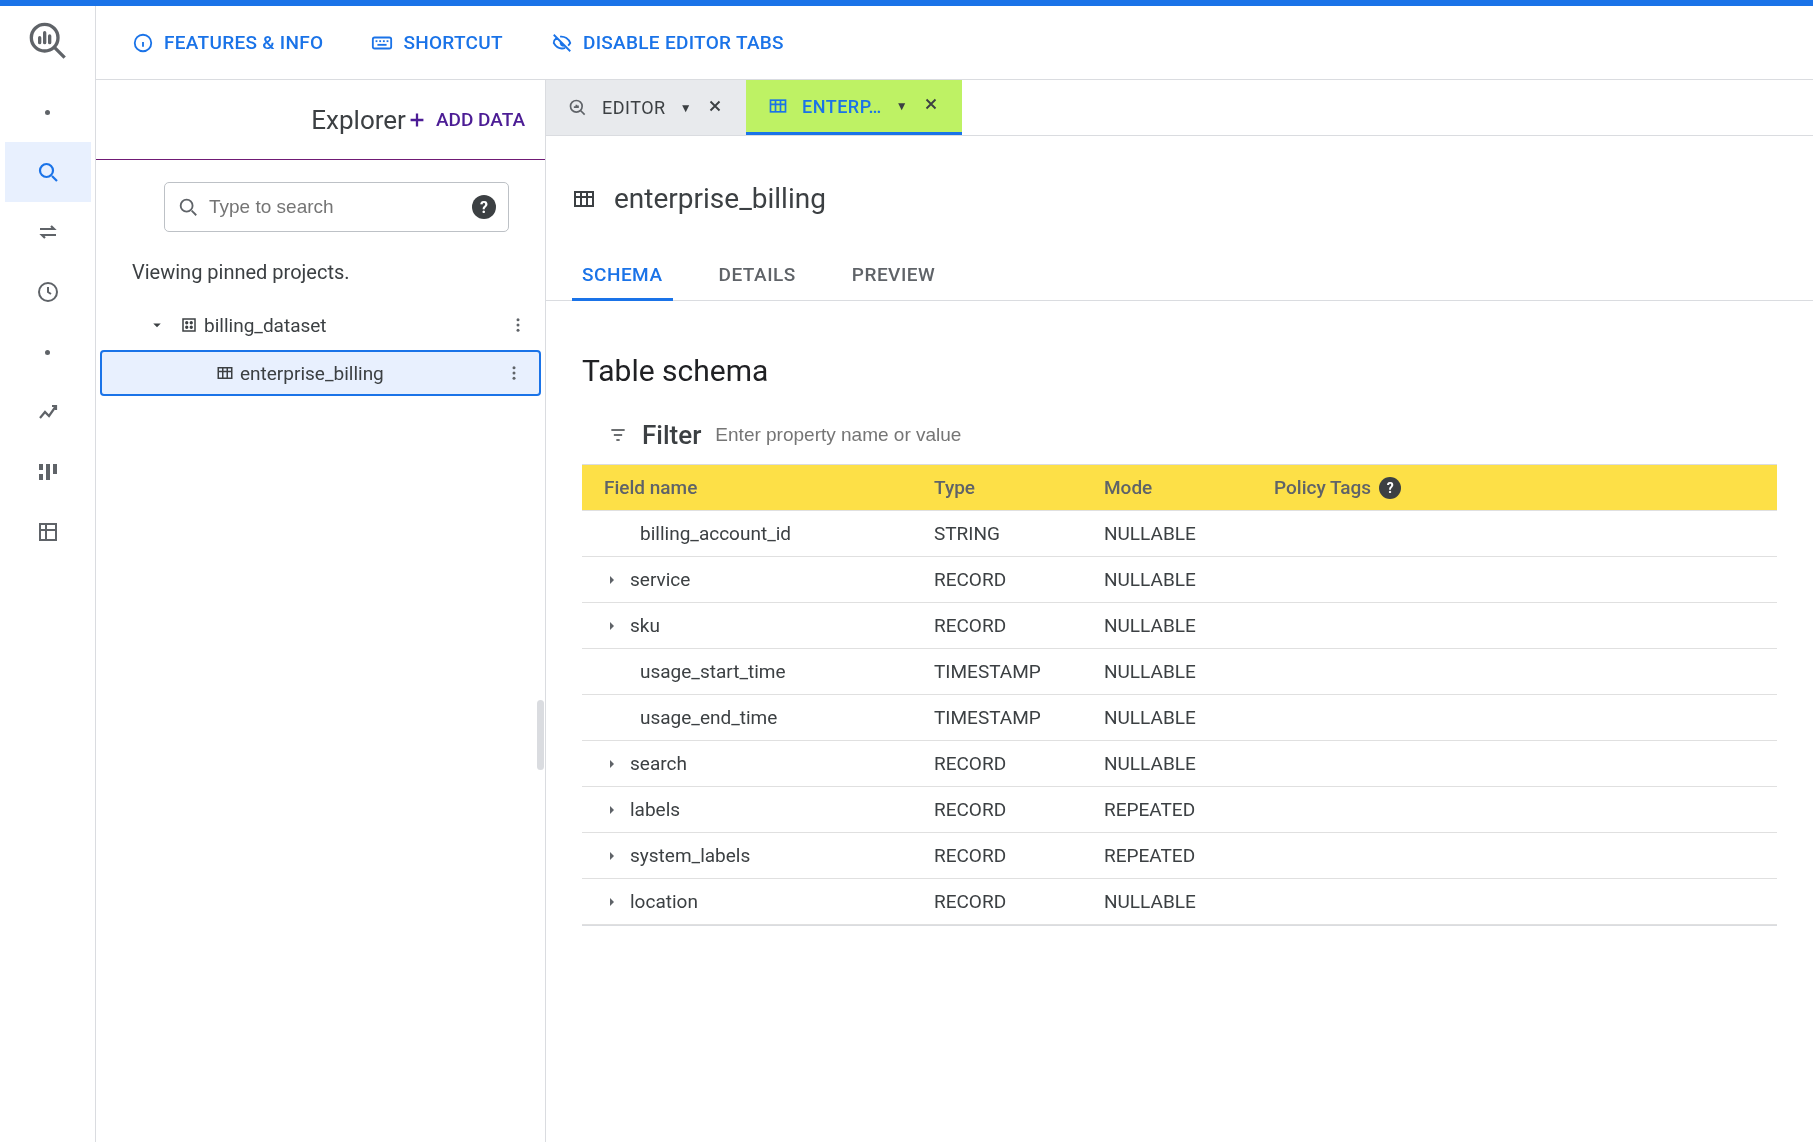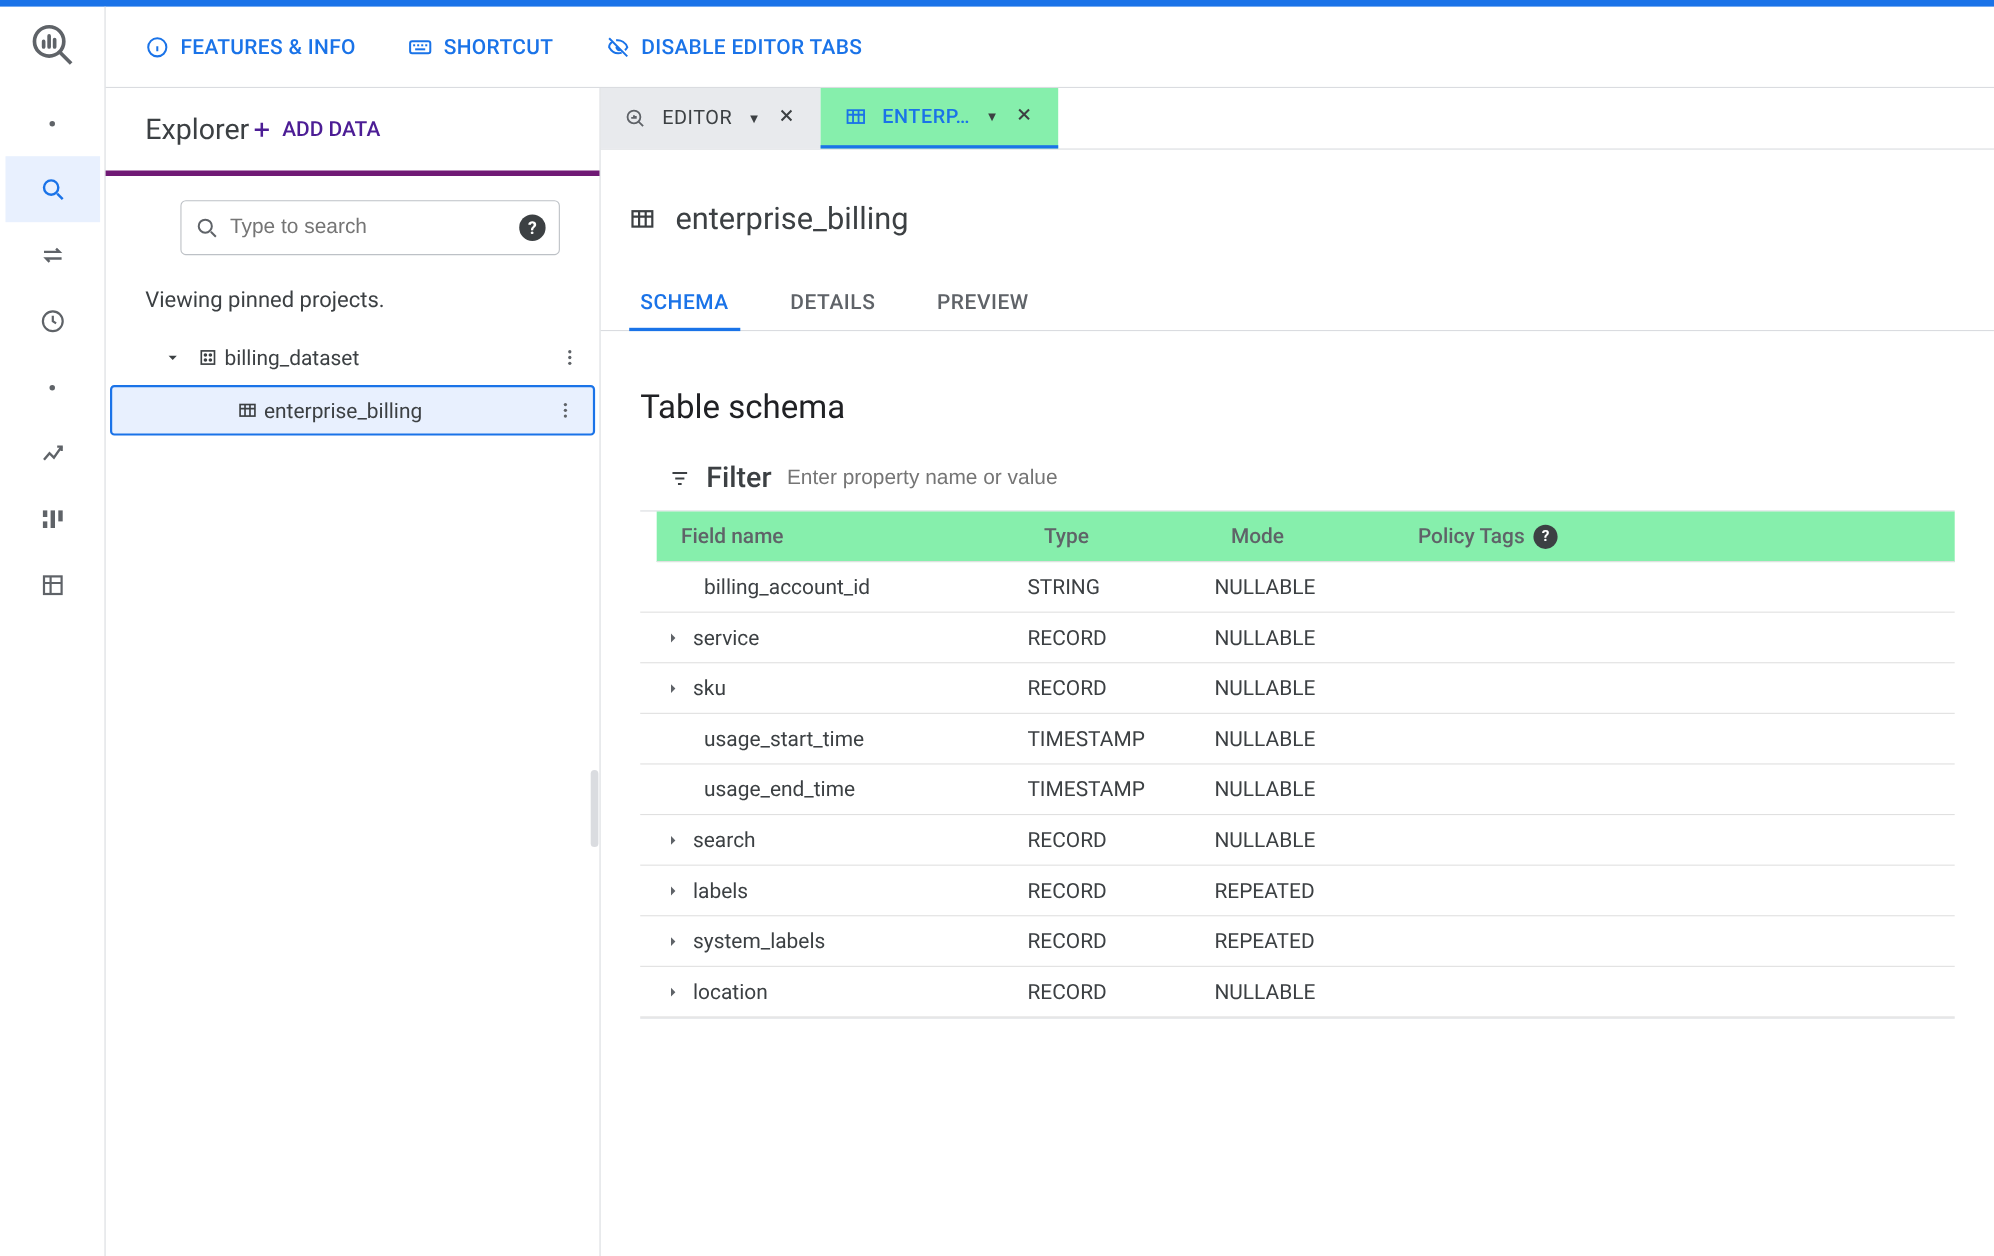--- a/index.html
+++ b/index.html
@@ -58,23 +58,23 @@
 
   
   .explorer-panel {
     width: 450px;
     border-right: 1px solid #dadce0;
     display: flex; flex-direction: column;
     position:relative;
   }
   .explorer-header {
     height: 80px;
-    display: flex; align-items: center; justify-content: flex-start;
+    display: flex; align-items: center; justify-content: flex-end;
     padding: 0 20px 0 36px;
-    border-bottom: 5px solid #701a75;
+    border-bottom: 1px solid #701a75;
   }
   .explorer-title { font-size: 26px; color:#3c4043; }
   .add-data-btn { display:flex;align-items:center;gap:8px;color:#4c1d95;font-weight:500;font-size:19px;cursor:pointer;}
   .add-data-btn svg{width:22px;height:22px;}
   .search-wrap { padding: 22px 36px 0 36px; }
   .search-box {
     display:flex;align-items:center;
     border:1px solid #bdc1c6;border-radius:5px;
     height:50px;padding:0 12px;gap:10px;
     color:#5f6368;
@@ -97,21 +97,21 @@
   .tree-row.selected.level-2{padding-left:74px;}
   .tree-row svg{width:18px;height:18px;}
   .explorer-scroll-thumb{position:absolute;right:1px;top:620px;width:7px;height:70px;background:#dadce0;border-radius:4px;}
 
   
   .main-area{flex:1;display:flex;flex-direction:column;min-width:0;gap:24px;}
   .editor-tabs{display:flex;height:56px;border-bottom:1px solid #dadce0;}
   .editor-tab{display:flex;align-items:center;gap:14px;padding:0 22px;background:#e8eaed;color:#3c4043;font-size:18px;letter-spacing:.5px;cursor:pointer;}
   .editor-tab .caret{font-size:12px;}
   .editor-tab .close svg{width:18px;height:18px;color:#3c4043;}
-  .editor-tab.active{background:#86efac;border-bottom:3px solid #1a73e8;color:#1a73e8;}
+  .editor-tab.active{background:#bef264;border-bottom:3px solid #1a73e8;color:#1a73e8;}
   .editor-tab.active .tab-label{color:#1a73e8;font-weight:500;}
   .editor-tab.active .close svg{color:#3c4043;}
   .editor-tab svg.tabicon{width:20px;height:20px;}
 
   .table-title-row{display:flex;align-items:center;gap:18px;padding:22px 30px 10px 26px;}
   .table-title-row svg{width:24px;height:24px;color:#3c4043;}
   .table-title{font-size:28px;color:#3c4043;}
 
   .sub-tabs{display:flex;gap:56px;padding:0 30px 0 36px;height:52px;border-bottom:1px solid #dadce0;align-items:flex-end;}
   .sub-tab{padding-bottom:14px;font-size:19px;font-weight:500;letter-spacing:.5px;color:#5f6368;cursor:pointer;position:relative;}
@@ -120,21 +120,21 @@
 
   .schema-section{padding:28px 36px;}
   .schema-heading{font-size:30px;color:#202124;margin-bottom:28px;}
   .filter-row{display:flex;align-items:center;gap:14px;padding:4px 10px;margin-left:16px;margin-bottom:10px;}
   .filter-row svg{width:20px;height:20px;color:#3c4043;}
   .filter-label{font-size:26px;color:#3c4043;font-weight:500;}
   .filter-input{border:none;outline:none;font-size:19px;color:#5f6368;flex:1;background:transparent;}
 
   .schema-table{border:1px solid #dadce0;border-left:none;border-right:none;}
   .schema-head,.schema-row{display:grid;grid-template-columns: 330px 170px 170px 180px;align-items:center;min-height:46px;padding:0 22px;border-bottom:1px solid #e0e0e0;font-size:19px;color:#5f6368;}
-  .schema-head{background:#86efac;font-weight:500;color:#5f6368;margin-left:15px;}
+  .schema-head{background:#fde047;font-weight:500;color:#5f6368;}
   .schema-row{color:#3c4043;}
   .field-cell{display:flex;align-items:center;gap:10px;}
   .field-cell .spacer{width:26px;display:inline-block;}
   .field-cell .exp{width:16px;display:flex;justify-content:center;color:#5f6368;}
   .policy-head{display:flex;align-items:center;gap:8px;}
   .policy-head .help{width:22px;height:22px;background:#3c4043;border-radius:50%;color:#fff;display:flex;align-items:center;justify-content:center;font-size:14px;font-weight:bold;}
 </style>
 </head>
 <body>
 

